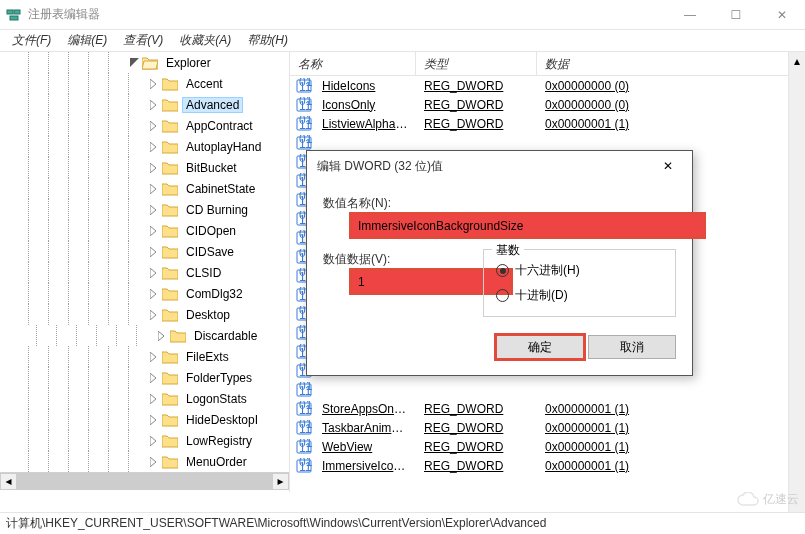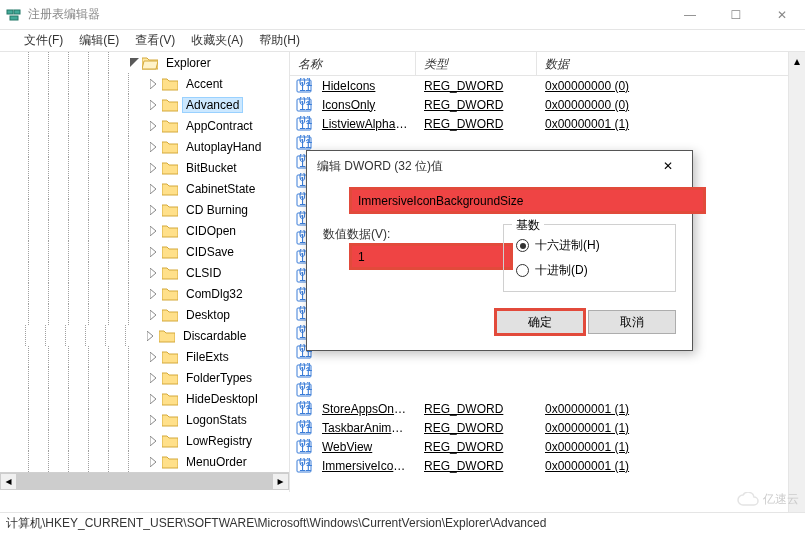--- a/index.html
+++ b/index.html
@@ -6,21 +6,21 @@
 body { width: 805px; height: 534px; background: #fff; position: relative; overflow: hidden; }
 
 
 .titlebar { height: 30px; background: #fff; display: flex; align-items: center; padding-left: 6px; border-bottom: 1px solid #e5e5e5; }
 .titlebar .icon { width: 16px; height: 16px; margin-right: 6px; }
 .titlebar .title { flex: 1; color: #888; }
 .winbtns { display: flex; }
 .winbtn { width: 46px; height: 30px; display: flex; align-items: center; justify-content: center; color: #888; }
 
 
-.menubar { height: 22px; display: flex; align-items: flex-end; padding: 0 16px; border-bottom: 1px solid #e5e5e5; }
+.menubar { height: 22px; display: flex; align-items: flex-end; padding: 0 4px; border-bottom: 1px solid #e5e5e5; font-style: italic; }
 .menuitem { padding: 2px 8px; color: #333; }
 
 
 .content { display: flex; height: 440px; }
 .treepanel { width: 290px; border-right: 1px solid #e5e5e5; overflow: hidden; position: relative; }
 .tree-scroll { height: 420px; overflow: hidden; }
 .tree-hscroll { height: 17px; background: #f0f0f0; border-top: 1px solid #d0d0d0; display:flex; align-items:center; }
 .tree-hscroll-arrow { width:17px; height:17px; display:flex; align-items:center; justify-content:center; background:#f0f0f0; border:1px solid #cdcdcd; }
 .tree-hscroll-thumb { flex:1; height:17px; background:#cdcdcd; margin:0 0; }
 
@@ -44,21 +44,21 @@
 .col-data { flex:1; }
 
 
 .dialog { position:absolute; left:306px; top:150px; width:387px; background:#fff; border:1px solid #555; box-shadow:3px 3px 10px rgba(0,0,0,.25); }
 .dlg-title { height:30px; display:flex; align-items:center; padding:0 10px;gap:24px; }
 .dlg-title .t { flex:1; color:#333; }
 .dlg-close { width:28px; height:28px; display:flex; align-items:center; justify-content:center; }
 .dlg-body { padding:8px 16px 16px; }
 .field-label { color:#333; margin-top:6px; margin-bottom:2px; }
 .field-input { width:100%; height:23px; border:1px solid #7a7a7a; padding:2px 6px; background:#ef4444;margin-left:28px; }
-.val-row { display:flex; margin-top:8px; gap:20px; }
+.val-row { display:flex; margin-top:8px; }
 .val-col-left { width:160px; }
 .val-col-right { flex:1; }
 .radio-group { border:1px solid #d0d0d0; padding:8px 12px; position:relative; margin-top:4px; }
 .radio-legend { position:absolute; top:-8px; left:8px; background:#fff; padding:0 4px; }
 .radio { display:flex; align-items:center; gap:6px; padding:4px 0; }
 .radio .dot { width:13px; height:13px; border:1px solid #333; border-radius:50%; display:flex; align-items:center; justify-content:center; }
 .radio .dot .inner { width:6px; height:6px; background:#333; border-radius:50%; }
 .dlg-buttons { display:flex; justify-content:flex-end; gap:4px; margin-top:18px; }
 .btn { width:88px; height:24px; border:1px solid #adadad; background:#e1e1e1; display:flex; align-items:center; justify-content:center; }
 
@@ -356,21 +356,21 @@
               <path d="M0 0 L6 5 L0 10 Z" fill="none" stroke="#888"></path>
             </svg>
           </span>
           <span class="folder">
             <svg width="16" height="14" viewBox="0 0 16 14">
               <path d="M0 2h5l2 2h9v9H0z" fill="#ffe08a" stroke="#d4a93a"></path>
             </svg>
           </span>
           <span class="node-label">Desktop</span>
         </div>
-        <div class="treeline" style="padding-left:25px">
+        <div class="treeline" style="padding-left:36px">
           <span class="guide"></span>
           <span class="guide"></span>
           <span class="guide"></span>
           <span class="guide"></span>
           <span class="guide"></span>
           <span class="guide"></span>
           <span class="expander">
             <svg width="8" height="10">
               <path d="M0 0 L6 5 L0 10 Z" fill="none" stroke="#888"></path>
             </svg>
@@ -430,40 +430,40 @@
           <span class="expander">
             <svg width="8" height="10">
               <path d="M0 0 L6 5 L0 10 Z" fill="none" stroke="#888"></path>
             </svg>
           </span>
           <span class="folder">
             <svg width="16" height="14" viewBox="0 0 16 14">
               <path d="M0 2h5l2 2h9v9H0z" fill="#ffe08a" stroke="#d4a93a"></path>
             </svg>
           </span>
+          <span class="node-label">LogonStats</span>
+        </div>
+        <div class="treeline" style="padding-left:28px">
+          <span class="guide"></span>
+          <span class="guide"></span>
+          <span class="guide"></span>
+          <span class="guide"></span>
+          <span class="guide"></span>
+          <span class="guide"></span>
+          <span class="expander">
+            <svg width="8" height="10">
+              <path d="M0 0 L6 5 L0 10 Z" fill="none" stroke="#888"></path>
+            </svg>
+          </span>
+          <span class="folder">
+            <svg width="16" height="14" viewBox="0 0 16 14">
+              <path d="M0 2h5l2 2h9v9H0z" fill="#ffe08a" stroke="#d4a93a"></path>
+            </svg>
+          </span>
           <span class="node-label">HideDesktopI</span>
-        </div>
-        <div class="treeline" style="padding-left:28px">
-          <span class="guide"></span>
-          <span class="guide"></span>
-          <span class="guide"></span>
-          <span class="guide"></span>
-          <span class="guide"></span>
-          <span class="guide"></span>
-          <span class="expander">
-            <svg width="8" height="10">
-              <path d="M0 0 L6 5 L0 10 Z" fill="none" stroke="#888"></path>
-            </svg>
-          </span>
-          <span class="folder">
-            <svg width="16" height="14" viewBox="0 0 16 14">
-              <path d="M0 2h5l2 2h9v9H0z" fill="#ffe08a" stroke="#d4a93a"></path>
-            </svg>
-          </span>
-          <span class="node-label">LogonStats</span>
         </div>
         <div class="treeline" style="padding-left:28px">
           <span class="guide"></span>
           <span class="guide"></span>
           <span class="guide"></span>
           <span class="guide"></span>
           <span class="guide"></span>
           <span class="guide"></span>
           <span class="expander">
             <svg width="8" height="10">
@@ -688,20 +688,21 @@
 </div>
 
 <div class="dialog">
   <div class="dlg-title">
     <span class="t">编辑 DWORD (32 位)值</span>
     <div class="dlg-close">
         <span>✕</span>
       </div>
   </div>
   <div class="dlg-body">
+    <div class="field-label">数值名称(N):</div>
     <input class="field-input highlight" readonly="" value="ImmersiveIconBackgroundSize" style="">
     <div class="val-row">
       <div class="val-col-left">
         <div class="field-label">数值数据(V):</div>
         <input class="field-input highlight" style="border: 1px solid rgb(0, 120, 215);" value="1">
       </div>
       <div class="val-col-right">
         <div class="radio-group">
           <span class="radio-legend">基数</span>
           <label class="radio">

